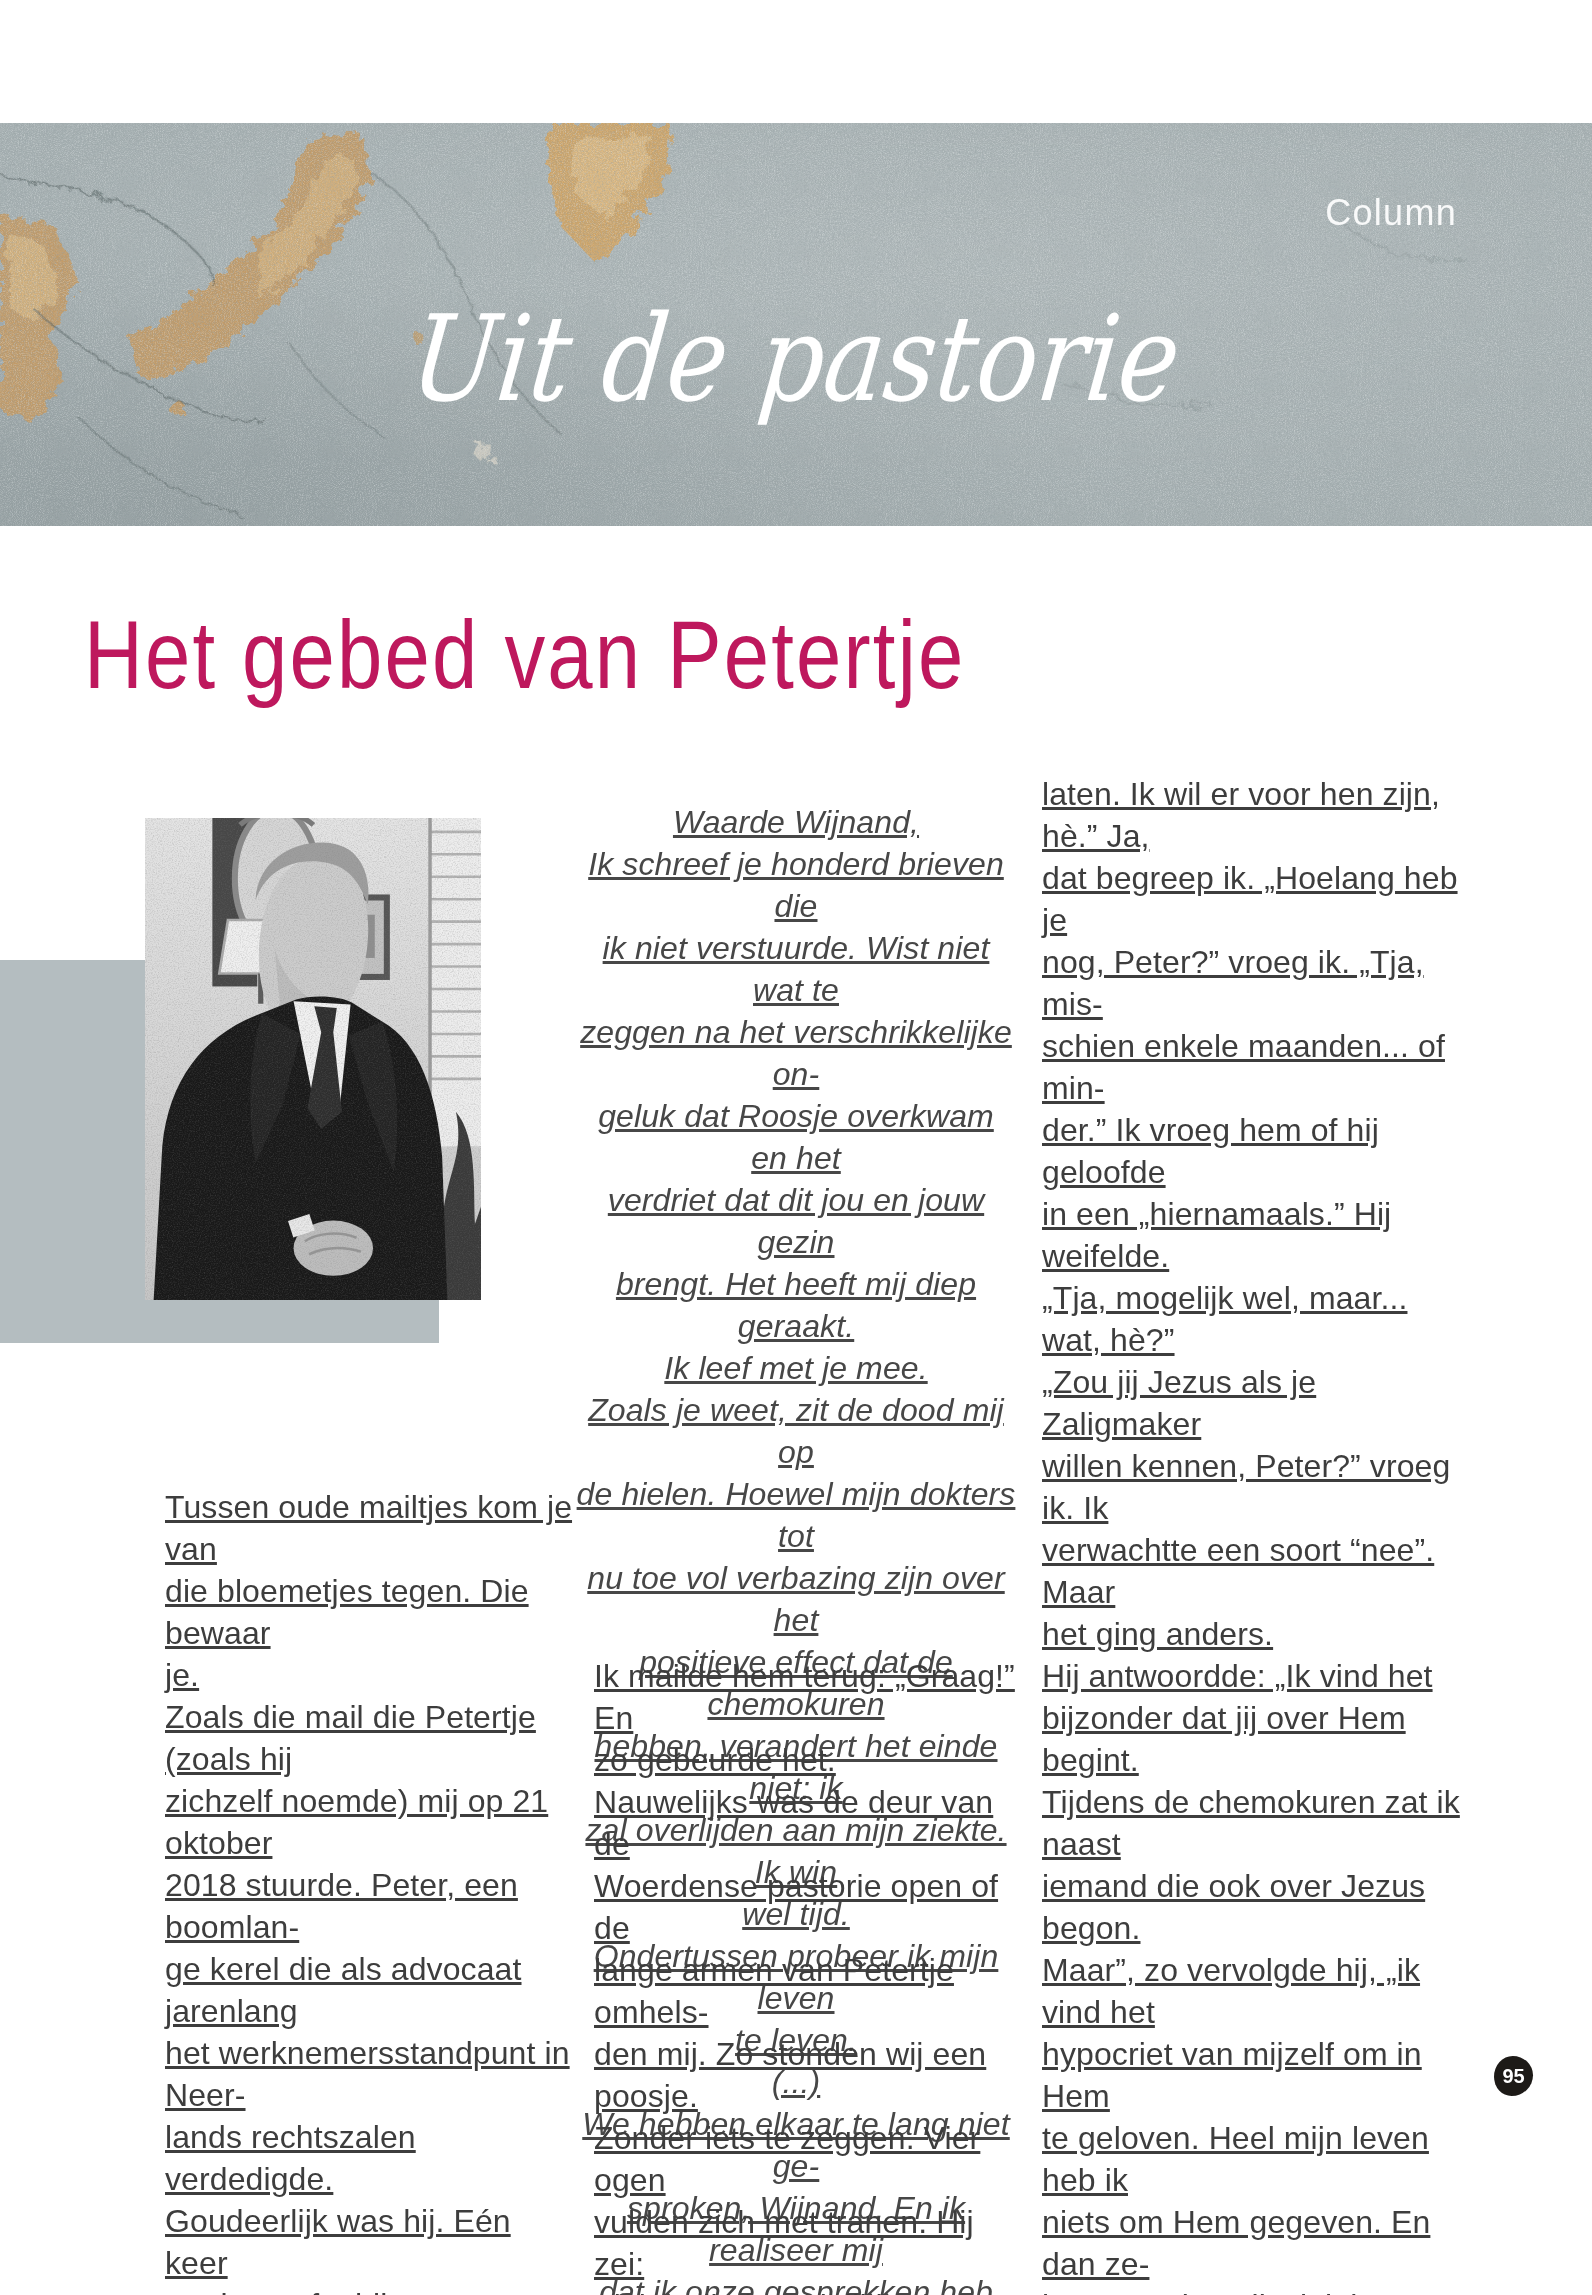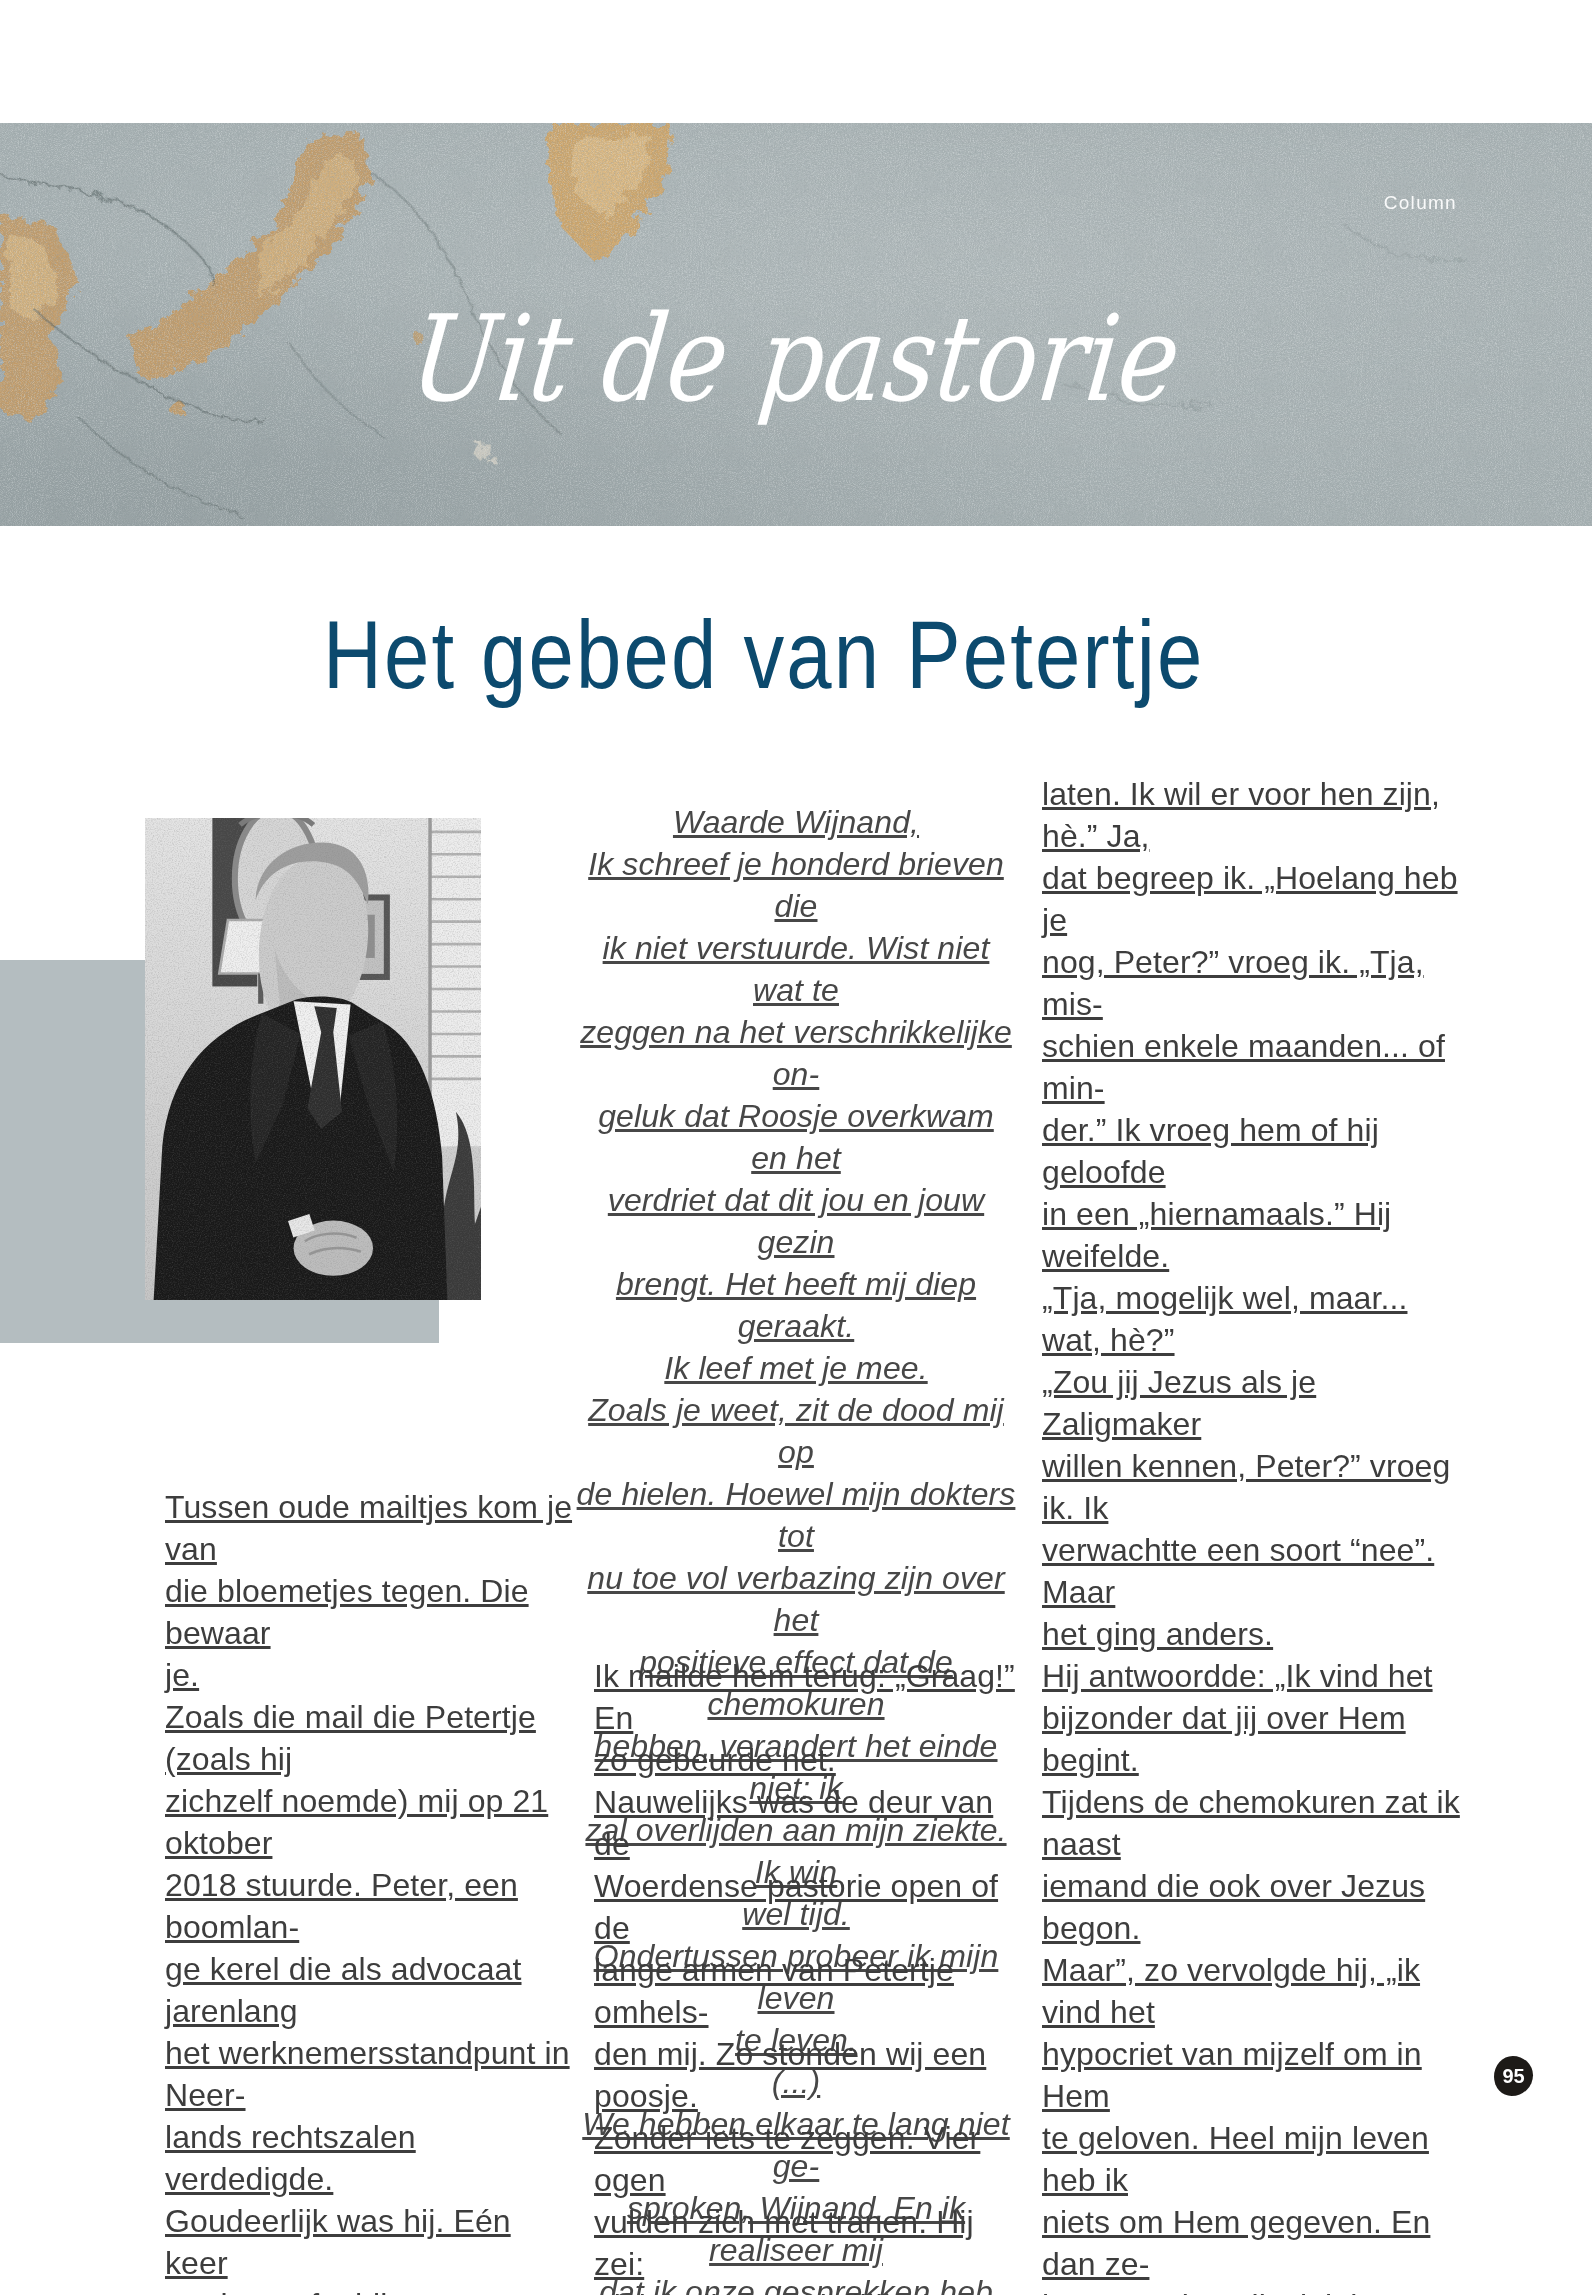--- a/index.html
+++ b/index.html
@@ -3,28 +3,28 @@
 <meta charset="utf-8">
 <style>
   html,body{margin:0;padding:0;background:#ffffff;}
   .page{position:relative;width:1592px;height:2295px;background:#fff;overflow:hidden;
         font-family:"Liberation Sans","DejaVu Sans",sans-serif;}
 
   
   .hero{position:absolute;left:0;top:123px;width:1592px;height:403px;overflow:hidden;}
   .hero-svg{position:absolute;left:0;top:0;width:100%;height:100%;display:block;}
   .category-label{position:absolute;top:69px;right:135px;color:rgba(255,255,255,.92);
-        font-size:19px;font-weight:400;letter-spacing:1.3px;}
+        font-size:36px;font-weight:400;letter-spacing:1.3px;}
   .script-title{position:absolute;left:0;top:177px;width:100%;text-align:center;
         color:#ffffff;font-family:"DejaVu Serif","Liberation Serif",serif;
         font-style:italic;font-size:119px;line-height:1;transform:skewX(-6deg) scaleX(.85);}
 
   
-  .article-title{position:absolute;left:0;top:599px;width:1288px;text-align:right;
-        color:#0c4a6e;font-size:97px;font-weight:300;line-height:1.15;}
+  .article-title{position:absolute;left:0;top:599px;width:1288px;text-align:left;
+        color:#be185d;font-size:97px;font-weight:300;line-height:1.15;}
   .article-title .squeeze{display:inline-block;transform:scaleX(.84);transform-origin:center;
         white-space:nowrap;letter-spacing:2.6px;}
 
   
   .accent-block{position:absolute;left:0;top:960px;width:439px;height:383px;
         background:var(--accent_block,#b4bdc0);}
   .portrait{position:absolute;left:145px;top:818px;width:336px;height:482px;overflow:hidden;}
   .portrait svg{display:block;width:100%;height:100%;}
   .photo-caption{position:absolute;left:121px;top:1366px;width:414px;text-align:center;
         font-family:"Liberation Serif","DejaVu Serif",serif;font-style:italic;

